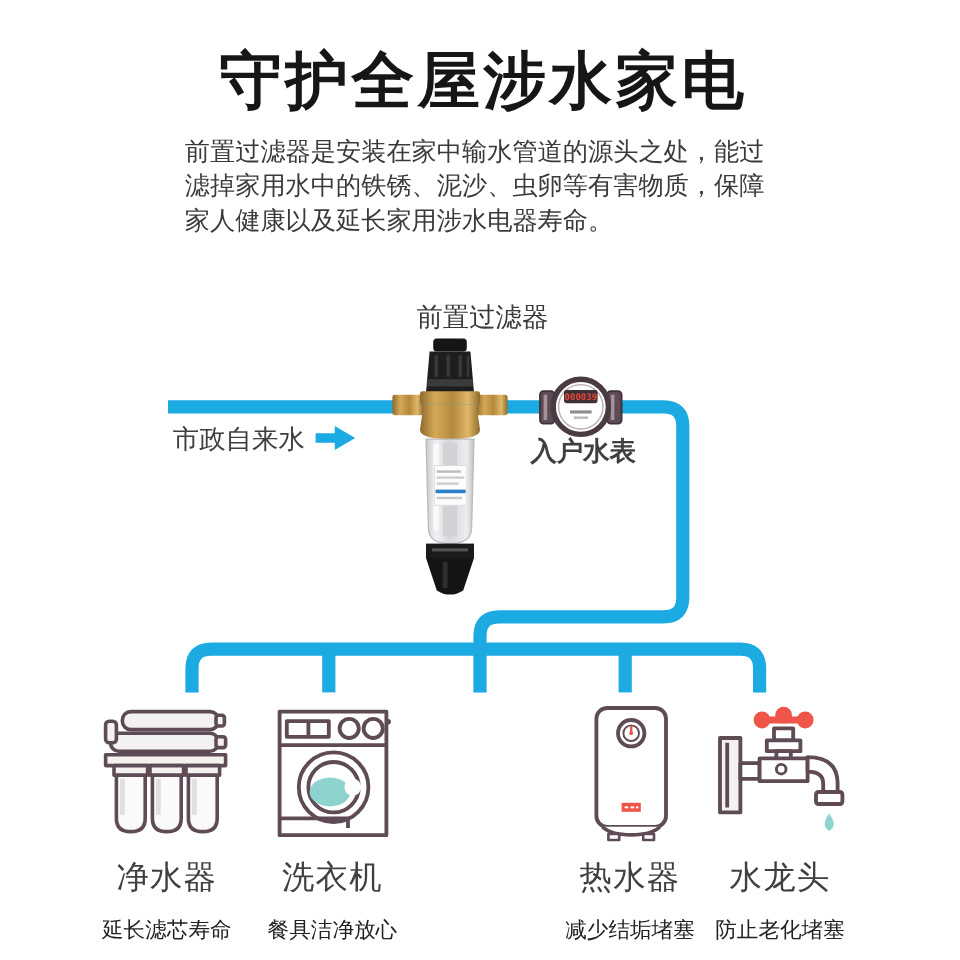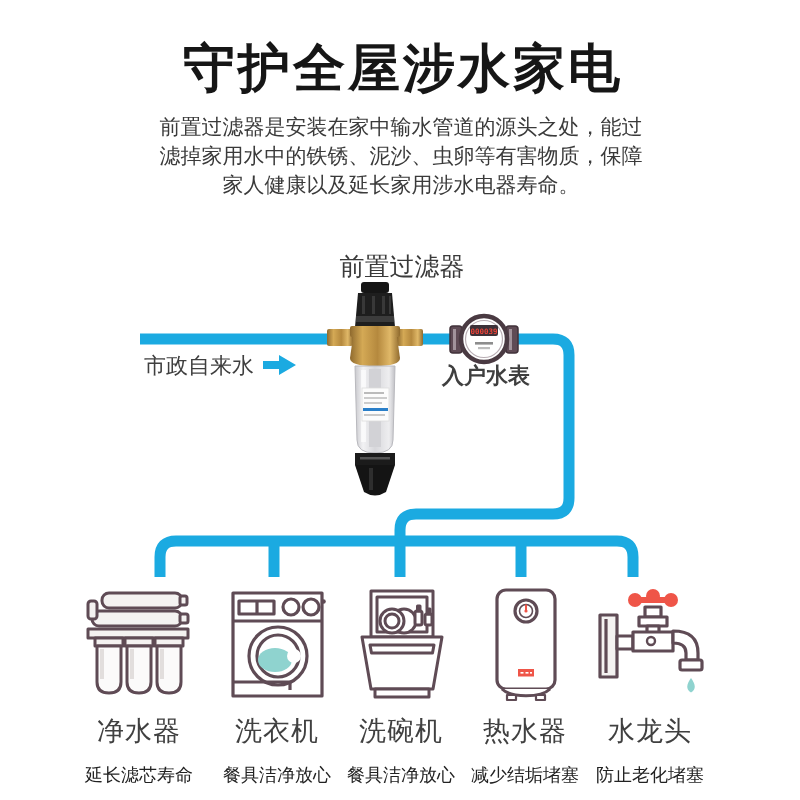--- a/index.html
+++ b/index.html
@@ -8,24 +8,24 @@
     font-family:"Liberation Sans","DejaVu Sans",sans-serif;color:#333;
   }
   .abs{position:absolute;}
   
   #title{
     left:152px;top:40px;width:520px;
     font-size:52px;line-height:56px;font-weight:900;letter-spacing:3px;color:#161616;margin-left:31px;
   }
   #descr{
     left:154px;top:112px;width:494px;
-    font-size:21px;line-height:29px;font-weight:500;color:#3a3a3a;text-align:center;
+    font-size:21px;line-height:29px;font-weight:500;color:#3a3a3a;
   }
   
-  #filter-label{left:322px;top:250px;width:160px;font-size:25px;font-weight:500;color:#3a3a3a;text-align:center;}
+  #filter-label{left:322px;top:250px;width:160px;font-size:22px;font-weight:500;color:#3a3a3a;text-align:center;}
   #source-label{left:144px;top:351px;font-size:22px;font-weight:500;color:#3f3f3f;}
   #meter-label{left:436px;top:361px;width:100px;font-size:22px;font-weight:700;color:#3f3f3f;text-align:center;}
   
   .col{position:absolute;top:585px;width:136px;text-align:center;}
   .col .icon-box{height:125px;display:flex;align-items:flex-start;justify-content:center;}
   .col .app-label{margin-top:3px;font-size:27px;font-weight:500;color:#404040;letter-spacing:1px;}
   .col .app-caption{margin-top:14px;font-size:18px;font-weight:500;color:#222;white-space:nowrap;}
   #col-1{left:71px;}  #col-2{left:209px;} #col-3{left:333px;} #col-4{left:457px;text-align:center;} #col-5{left:582px;}
   #col-2 .app-caption,#col-3 .app-caption{margin-left:-6px;margin-right:-6px;}
   svg{display:block;}
@@ -151,42 +151,20 @@
         </g>
         <ellipse cx="57" cy="75" rx="17" ry="12" fill="#8FD3CF"></ellipse>
         <circle cx="76" cy="71" r="7" fill="#ffffff"></circle>
         <path d="M15,97 H72 V105" fill="none" stroke="#5F4B55" stroke-width="3.2"></path>
       </svg>
     </div>
     <div class="app-label">洗衣机</div>
     <div class="app-caption">餐具洁净放心</div>
   </div>
 
-  <div class="col" id="col-3">
-    <div class="icon-box">
-      <svg width="118" height="122" viewBox="0 0 118 122">
-        <g stroke="#5F4B55" stroke-width="3" fill="#ffffff" stroke-linejoin="round">
-          <rect x="29" y="6" width="62" height="46"></rect>
-          <rect x="35" y="12" width="50" height="35"></rect>
-          <circle cx="62" cy="36" r="12"></circle>
-          <circle cx="50" cy="36" r="12"></circle>
-          <circle cx="50" cy="36" r="7"></circle>
-          <rect x="73" y="26" width="7" height="14" rx="2"></rect>
-          <rect x="75.5" y="21" width="2.5" height="5"></rect>
-          <rect x="83" y="29" width="7" height="11" rx="2"></rect>
-          <rect x="85.5" y="24" width="2.5" height="5"></rect>
-          <path d="M20,52 H100 L91,104 H29 Z"></path>
-          <path d="M28,60 H92 L90.5,68 H29.5 Z"></path>
-          <rect x="33" y="104" width="54" height="8"></rect>
-        </g>
-      </svg>
-    </div>
-    <div class="app-label">洗碗机</div>
-    <div class="app-caption">餐具洁净放心</div>
-  </div>
 
   <div class="col" id="col-4">
     <div class="icon-box">
       <svg width="118" height="122" viewBox="0 0 118 122">
         <g stroke="#5F4B55" stroke-width="3.2" fill="#ffffff" stroke-linejoin="round">
           <rect x="31" y="5" width="58" height="99" rx="9"></rect>
           <circle cx="60" cy="26" r="11"></circle>
           <circle cx="60" cy="26" r="6.5" stroke-width="1.6"></circle>
           <path d="M36,104 C45,113 75,113 84,104" stroke-width="3"></path>
           <rect x="41" y="110" width="9" height="5" stroke-width="2.2"></rect>

